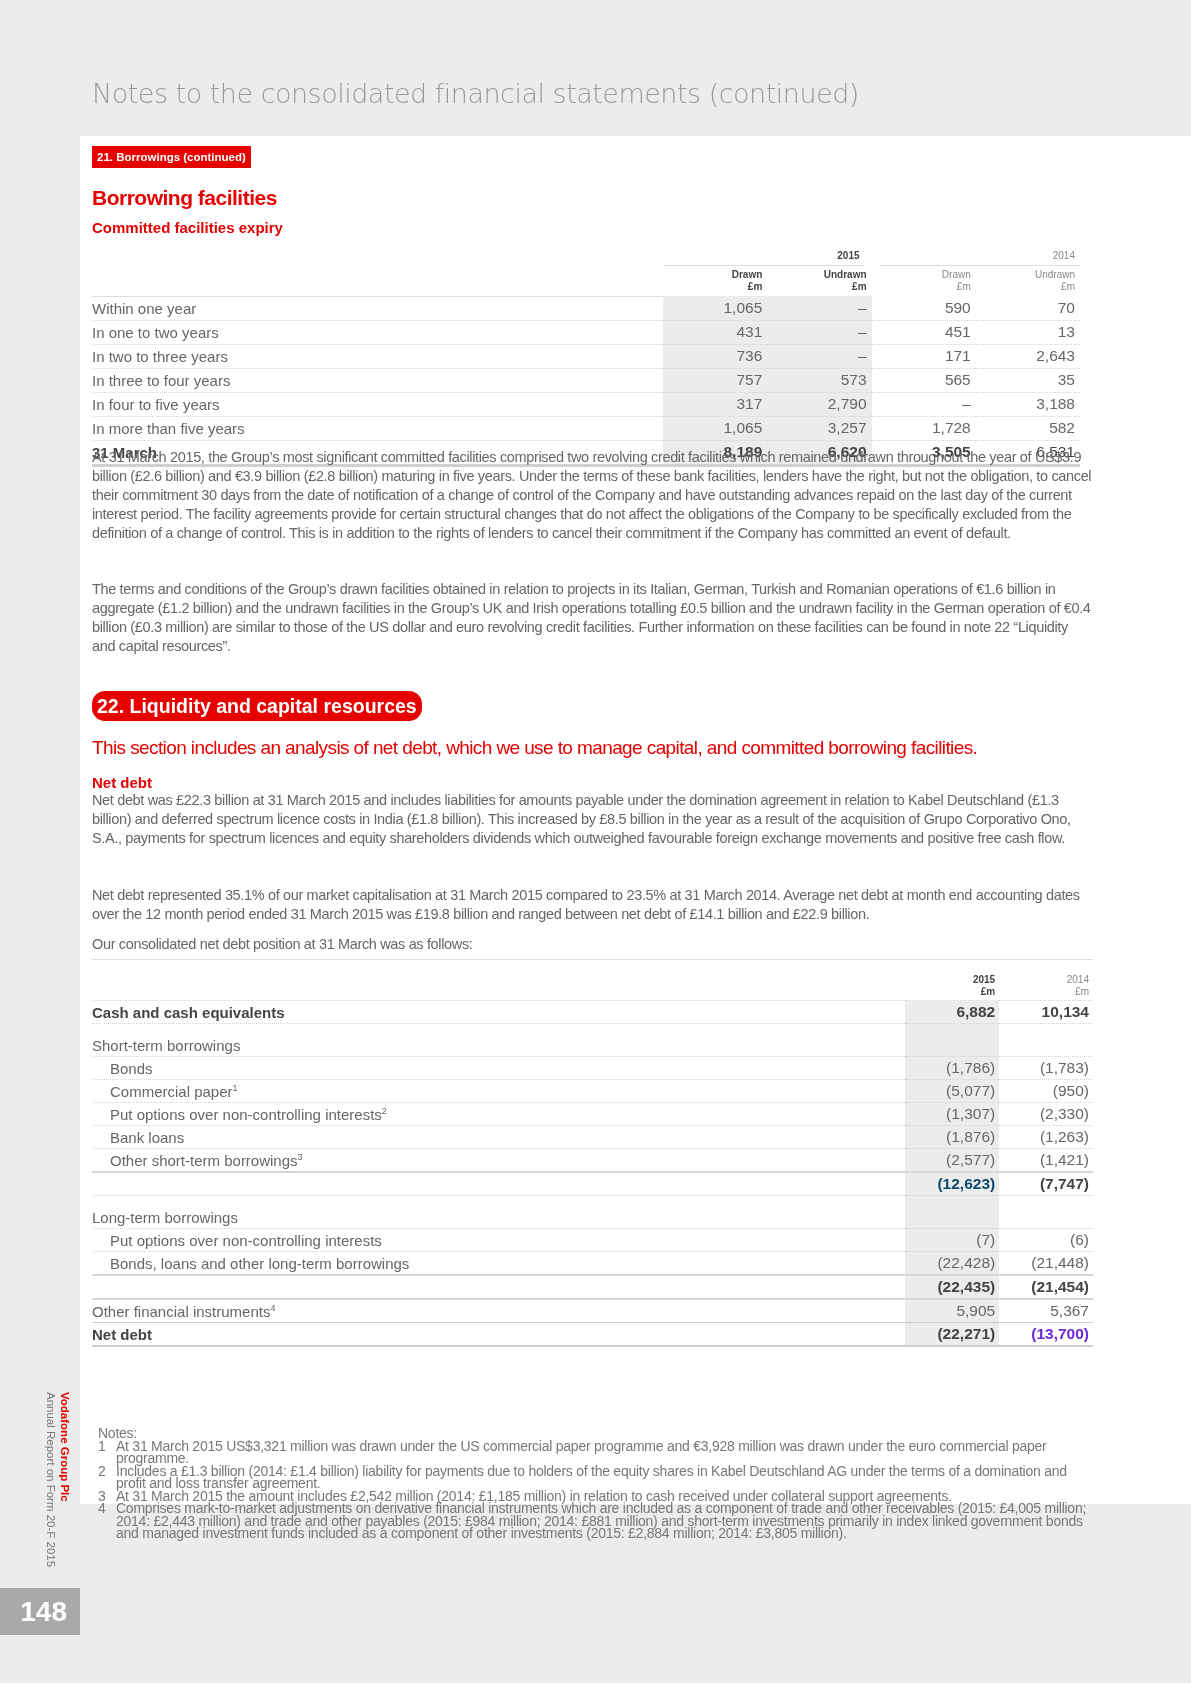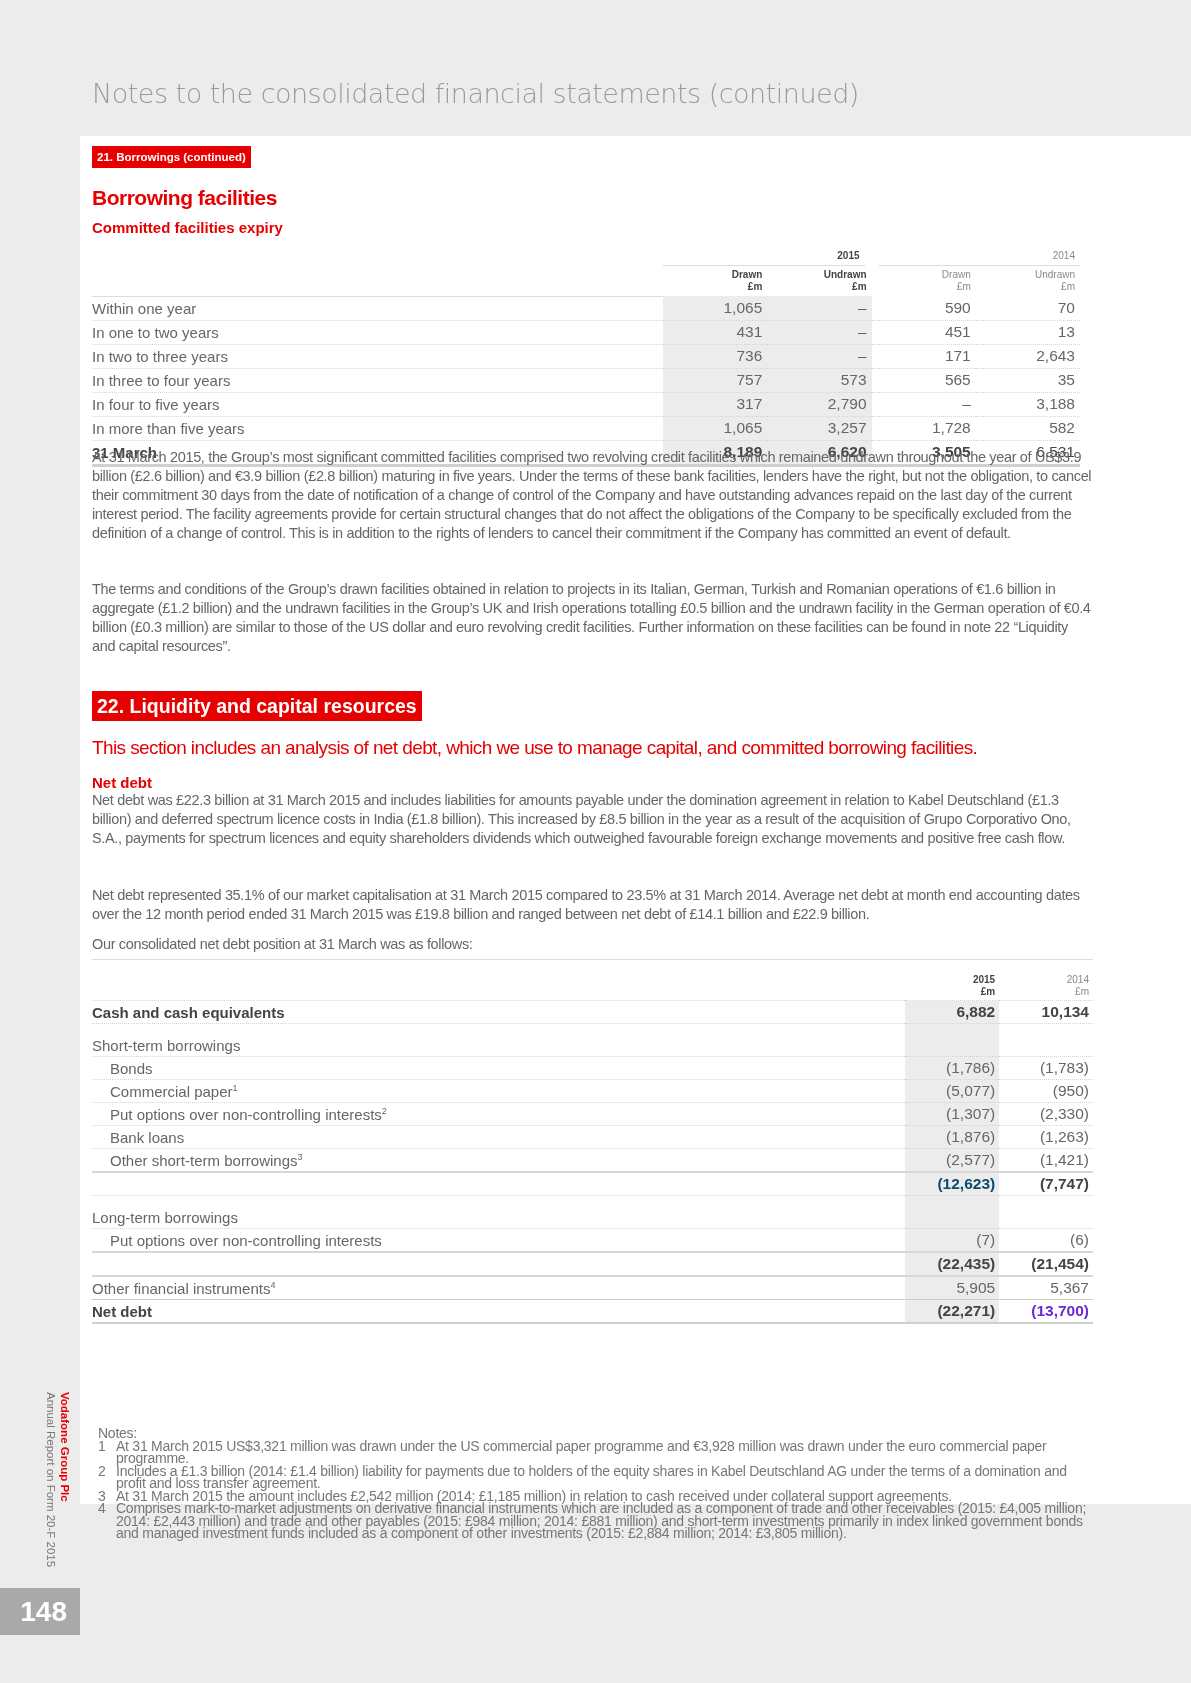--- a/index.html
+++ b/index.html
@@ -75,21 +75,21 @@
 
   .para {
     position: absolute; left: 0; width: 1000px; font-size: 14.5px; line-height: 19px;
     color: #666; letter-spacing: -0.35px;
   }
   .p1 { top: 312px; }
   .p2 { top: 444px; }
 
   .tag-big {
     position: absolute; left: 0; top: 555px; background: #e60000; color: #fff;
-    font-weight: bold; font-size: 19.5px; padding: 3px 5px; line-height: 24px;
+    font-weight: bold; font-size: 19.5px; padding: 3px 5px; line-height: 24px; border-radius: 13px;
   }
   .intro {
     position: absolute; left: 0; top: 601px; color: #e60000; font-size: 19px;
     letter-spacing: -0.6px; font-weight: 300;
   }
   .h-netdebt {
     position: absolute; left: 0; top: 638px; color: #e60000; font-weight: bold; font-size: 15px;
   }
   .p3 { top: 655px; }
   .p4 { top: 750px; }
@@ -277,20 +277,25 @@
           </tr>
         <tr class="sect">
           <td class="lbl" style="border-top:none;">Long-term borrowings</td>
           <td class="num shade" style="border-top:none;"></td>
           <td class="num" style="border-top:none;"></td>
         </tr>
         <tr class="row">
           <td class="lbl indent"><span>Put options over non-controlling interests</span></td>
           <td class="num shade">(7)</td>
           <td class="num">(6)</td>
+        </tr>
+        <tr class="row">
+          <td class="lbl indent"><span>Bonds, loans and other long-term borrowings</span></td>
+          <td class="num shade">(22,428)</td>
+          <td class="num">(21,448)</td>
         </tr>
         <tr class="row bold total">
           <td class="lbl"></td>
           <td class="num shade" style="font-weight:bold;color:#444;">(22,435)</td>
           <td class="num" style="font-weight:bold;color:#444;">(21,454)</td>
         </tr>
         <tr class="row total">
           <td class="lbl"><span>Other financial instruments</span><sup>4</sup></td>
           <td class="num shade">5,905</td>
           <td class="num">5,367</td>

